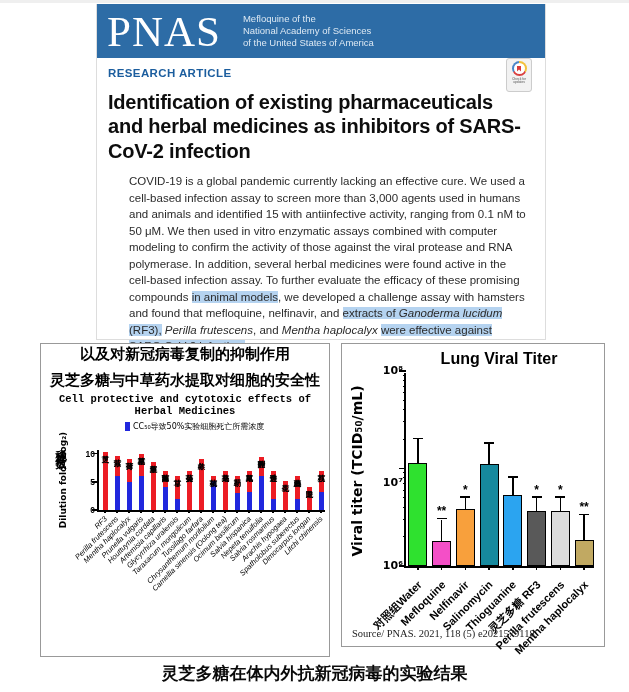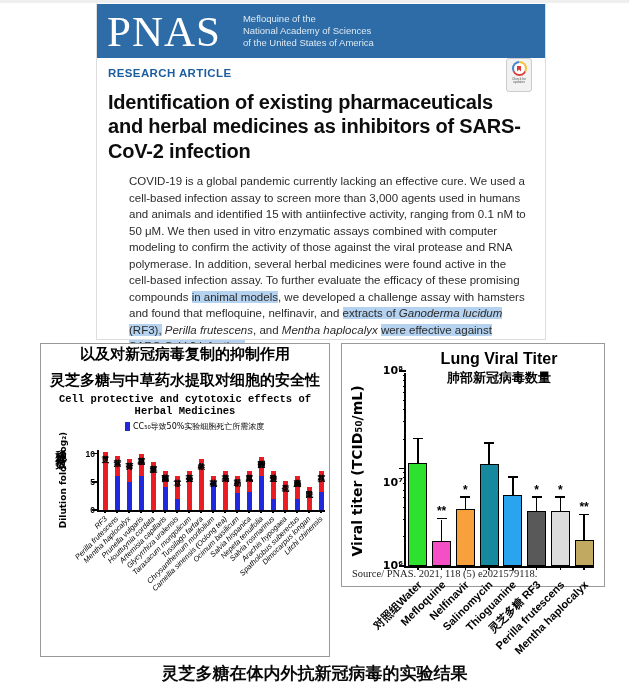--- a/index.html
+++ b/index.html
@@ -20,21 +20,21 @@
   .badge-inner { width:11px; height:11px; border-radius:50%; background:#fff; display:flex; align-items:center; justify-content:center; }
   .badge-mark { width:4px; height:6px; background:#d93b3b; clip-path:polygon(0 0,100% 0,100% 100%,50% 68%,0 100%); }
   .badge-label { font-size:6px; transform:scale(0.55); transform-origin:center top; width:40px; text-align:center; color:#555; line-height:6px; margin-top:1px; }
   h1.title { margin:11px 15px 0 11px; font-size:20px; line-height:1.22; color:#0d0d0d; letter-spacing:-0.2px; }
   .abstract { margin:10px 17px 0 32px; font-size:11.5px; line-height:16.5px; color:#2b2b2b; }
   .abstract .hl { background:#b5d3f0; }
 
   
   .fig { position:absolute; background:#fff; border:1.5px solid #999; }
   .fig-left  { left:40px;  top:343px; width:290px; height:314px; }
-  .fig-right { left:341px; top:343px; width:264px; height:244px; }
+  .fig-right { left:341px; top:343px; width:264px; height:304px; }
 
   
   .lt-title { margin-top:6px; text-align:center; font-weight:bold; font-size:15px; line-height:20px; color:#000; }
   .lt-sub { text-align:center; font-weight:bold; font-size:10.5px; margin-top:3px;font-family:Liberation Mono, monospace; }
   .lt-legend { margin:4px 0 0 84px; font-size:8px; color:#000; }
   .lt-legend-row { display:flex; align-items:center; gap:3px; line-height:11px; }
   .lt-swatch { width:5px; height:9px; flex:none; }
   .lt-chart { position:relative; margin:18px 0 0 56px; width:228px; height:62px;
               border-left:2px solid #000; border-bottom:2px solid #000; }
   .lt-bar { position:absolute; bottom:0; width:5px; }
@@ -205,21 +205,20 @@
       <div class="lt-xl" style="right: 42px;">Arachis hypogaea</div>
       <div class="lt-xl" style="right: 30px;">Spatholobus suberectus</div>
       <div class="lt-xl" style="right: 18px;">Dimocarpus longan</div>
       <div class="lt-xl" style="right: 6px;">Litchi chinensis</div>
     </div>
 </div>
 
 <div class="fig fig-right">
   <div class="rt-titles">
     <div class="rt-t1">Lung Viral Titer</div>
-    <div class="rt-t2">肺部新冠病毒数量</div>
   </div>
   <div class="rt-ylabel-wrap">
     <div class="rt-ylabel">Viral titer (TCID₅₀/mL)</div>
   </div>
   <div class="rt-chart" id="rt-plot">
       <div class="rt-tick" style="left: -7px; width: 7px; height: 1.5px; bottom: -0.75px;"></div>
       <div class="rt-ytlab" style="bottom: -6px;">10⁶</div>
       <div class="rt-tick" style="left: -7px; width: 7px; height: 1.5px; bottom: 96.75px;"></div>
       <div class="rt-ytlab" style="bottom: 77px;">10⁷</div>
       <div class="rt-tick" style="left: -7px; width: 7px; height: 1.5px; bottom: 194.25px;"></div>

